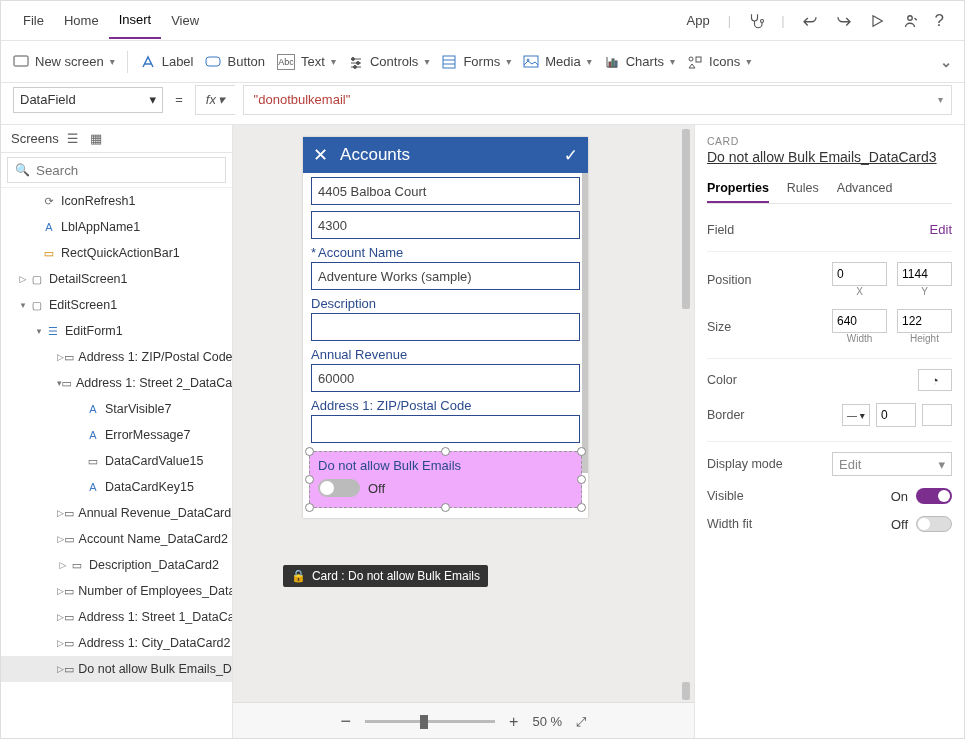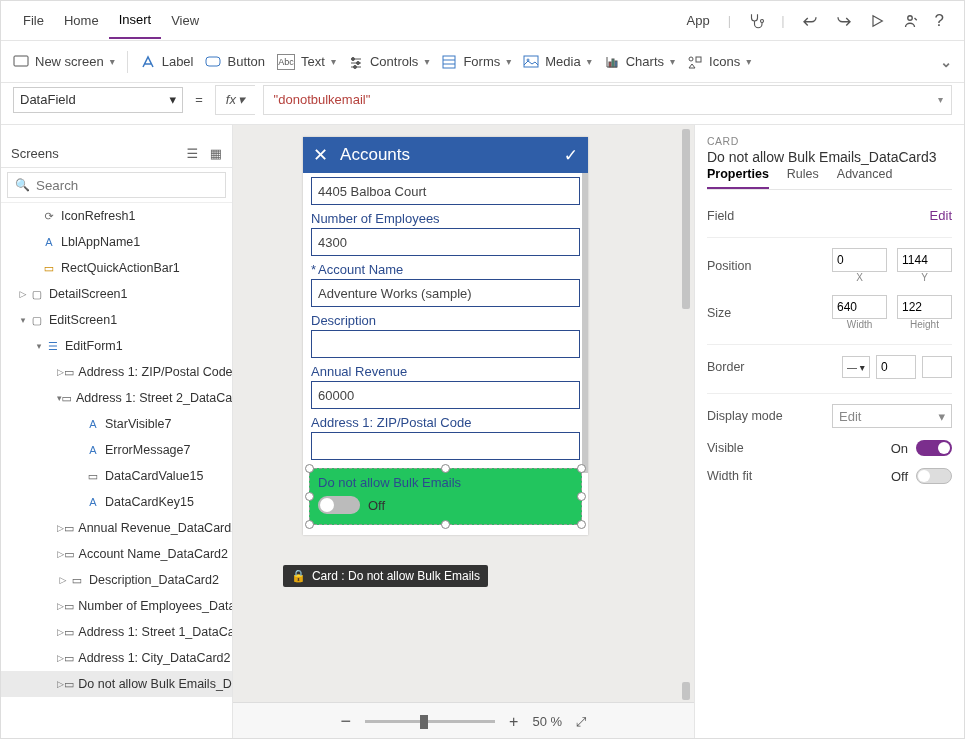--- a/index.html
+++ b/index.html
@@ -7,28 +7,28 @@
   .menubar { display:flex; align-items:center; height:40px; padding:0 12px; border-bottom:1px solid #e5e5e5; }
   .menubar .tab { padding:10px 10px; color:#444; cursor:pointer; }
   .menubar .tab.active { color:#000; font-weight:400; border-bottom:2px solid #7b2e8d; }
   .menubar .spacer { flex:1; }
   .menubar .right-item { padding:8px 8px; color:#555; cursor:pointer; }
   .toolbar { display:flex; align-items:center; height:42px; padding:0 12px; gap:12px; border-bottom:1px solid #e5e5e5; color:#444; }
   .toolbar .tbitem { display:flex; align-items:center; gap:6px; cursor:pointer; }
   .toolbar .chev-down { font-size:10px; color:#777; }
   .toolbar .icon { width:16px; height:16px; display:inline-flex; align-items:center; justify-content:center; }
   .formula-bar { display:flex; align-items:center; height:42px; padding:0 12px 8px; gap:8px; border-bottom:1px solid #e5e5e5; }
-  .prop-select { width:170px; height:26px; border:1px solid #ccc; background:#fff; display:flex; align-items:center; padding:0 6px; justify-content:space-between; cursor:pointer;}
+  .prop-select { width:150px; height:26px; border:1px solid #ccc; background:#fff; display:flex; align-items:center; padding:0 6px; justify-content:space-between; cursor:pointer;}
   .eq { font-style:italic; color:#555; padding:0 4px;}
   .fx-box { width:40px; height:30px; border:1px solid #ddd; border-right:none; display:flex; align-items:center; justify-content:center; font-style:italic; color:#555;}
   .formula-input { flex:1; height:30px; border:1px solid #ddd; padding:0 10px; font-family: Consolas, monospace; color:#b5413c; display:flex; align-items:center; position:relative;}
   .formula-input .dd { position:absolute; right:8px; color:#888; font-size:10px;}
   .main { display:flex; height:calc(739px - 40px - 42px - 42px); }
   .left-panel { width:232px; border-right:1px solid #e5e5e5; display:flex; flex-direction:column; overflow:hidden;}
-  .lp-header { display:flex; align-items:center; justify-content:space-between; padding:6px 10px; border-bottom:1px solid #e5e5e5;margin-top:15px;}
+  .lp-header { display:flex; align-items:center; justify-content:flex-start; padding:6px 10px; border-bottom:1px solid #e5e5e5;}
   .lp-header .title { font-size:13px; color:#444; }
   .lp-header .icons span { margin-left:8px; color:#666; cursor:pointer;}
   .lp-search { padding:4px 6px; border-bottom:1px solid #eee;}
   .lp-search input { width:100%; height:26px; border:1px solid #ddd; padding:0 24px 0 8px; outline:none; }
   .lp-search { position:relative;}
   .lp-search .sicon { position:absolute; left:14px; top:10px; color:#b88; font-size:12px; }
   .lp-search input { padding-left:28px; }
   .tree { overflow-y:auto; flex:1; font-size:12.5px; color:#333;}
   .tree-row { display:flex; align-items:center; height:26px; padding-right:4px; cursor:pointer; white-space:nowrap; overflow:hidden;}
   .tree-row.selected { background:#eaeaea;}
@@ -43,34 +43,34 @@
   .canvas-scroll { position:absolute; right:4px; top:4px; bottom:40px; width:8px; background:transparent;}
   .canvas-scroll .thumb { position:absolute; left:0; width:8px; background:#c4c4c4; border-radius:2px;}
   .phone { position:absolute; left:70px; top:12px; width:285px; background:#fff; box-shadow:0 0 2px rgba(0,0,0,0.2);}
   .phone-header { background:#2f5ea8; color:#fff; height:36px; display:flex; align-items:center; padding:0 10px; font-size:17px; justify-content:space-between;}
   .phone-header .x { font-size:18px;}
   .phone-body { padding:4px 8px 10px; }
   .field { margin-top:6px; }
   .field-label { color:#2b4b8e; font-size:13px; margin-bottom:2px;}
   .field-input { border:1.5px solid #2b4b8e; height:28px; display:flex; align-items:center; padding:0 6px; color:#444;}
   .req { color:#2b4b8e; margin-right:2px;}
-  .datacard-selected { border:1px dashed #999; margin:8px -2px 0; padding:6px 8px 10px; position:relative; background:#22c55e;}
+  .datacard-selected { border:1px dashed #999; margin:8px -2px 0; padding:6px 8px 10px; position:relative; background:#f0abfc;}
   .sel-handle { width:9px; height:9px; background:#fff; border:1px solid #888; position:absolute; border-radius:50%;}
   .toggle { display:flex; align-items:center; gap:8px; margin-top:6px;}
   .toggle-track { width:42px; height:18px; border-radius:10px; background:#bbb; position:relative;}
   .toggle-knob { width:14px; height:14px; background:#fff; border-radius:50%; position:absolute; top:2px; left:2px;}
   .tooltip-lock { position:absolute; background:#333; color:#fff; font-size:12px; padding:4px 8px; border-radius:2px; top:440px; left:50px; display:flex; align-items:center; gap:6px; z-index:5;}
   .tooltip-lock::after { content:""; position:absolute; top:-5px; left:18px; border:5px solid transparent; border-bottom-color:#333;}
   .phone-scroll { position:absolute; right:0; top:36px; width:6px; height:300px; background:#c8c8c8;}
   .canvas-footer { position:absolute; bottom:0; left:0; right:0; height:38px; border-top:1px solid #ddd; background:#f7f7f7; display:flex; align-items:center; justify-content:center; gap:14px; color:#555;}
   .slider { width:130px; height:3px; background:#bbb; position:relative;}
   .slider .sknob { width:8px; height:14px; background:#666; position:absolute; top:-5px; left:55px;}
   .right-panel { width:270px; border-left:1px solid #e5e5e5; padding:10px 12px; overflow-y:auto;}
   .rp-cat { font-size:10.5px; color:#888; letter-spacing:0.5px;}
-  .rp-title { font-size:14px; color:#333; margin-top:2px; margin-bottom:2px;}
+  .rp-title { font-size:14px; color:#333; margin-top:2px; margin-bottom:16px;text-decoration:underline;}
   .rp-tabs { display:flex; gap:18px; border-bottom:1px solid #e5e5e5; margin-bottom:12px;}
   .rp-tab { padding-bottom:6px; font-size:12.5px; color:#555; cursor:pointer;}
   .rp-tab.active { color:#000; border-bottom:2px solid #7b2e8d; font-weight:600;}
   .prop-row { display:flex; align-items:center; justify-content:space-between; padding:6px 0;}
   .prop-row .plabel { color:#555; font-size:12.5px;}
   .prop-row .link { color:#7b2e8d; cursor:pointer;}
   .num-input { width:55px; height:24px; border:1px solid #ccc; text-align:left; padding:0 4px; font-size:12px;}
   .sub-label { font-size:10px; color:#888; text-align:center;}
   .dual { display:flex; gap:10px;}
   .dual div { display:flex; flex-direction:column; align-items:center;}
@@ -349,21 +349,20 @@
       <div class="phone-header">
         <span class="x">✕</span>
         <span style="flex:1;margin-left:12px">Accounts</span>
         <span>✓</span>
       </div>
       <div class="phone-scroll"></div>
       <div class="phone-body">
         <div class="field-input">4405 Balboa Court</div>
 
         <div class="field">
-            <div class="field-label">Number of Employees</div>
         <div class="field-input">4300</div>
           </div>
 
         <div class="field">
             <div class="field-label"><span class="req">*</span><span>Account Name</span></div>
         <div class="field-input">Adventure Works (sample)</div>
           </div>
 
         <div class="field">
             <div class="field-label">Description</div>
@@ -456,20 +455,26 @@
             <span class="sub-label">Width</span>
           </div>
         <div>
             <input class="num-input" value="122" style="">
             <span class="sub-label">Height</span>
           </div>
       </div>
     </div>
     <div class="hr"></div>
 
+    <div class="prop-row">
+      <span class="plabel">Color</span>
+      <div class="color-swatch">
+          <span>◔</span>
+        </div>
+    </div>
 
     <div class="prop-row">
       <span class="plabel">Border</span>
       <div style="display:flex;gap:6px;align-items:center">
         <div class="border-line">— ▾</div>
         <input class="num-input" style="width: 40px;" value="0">
         <div class="color-swatch" style="width:30px"></div>
       </div>
     </div>
     <div class="hr"></div>

